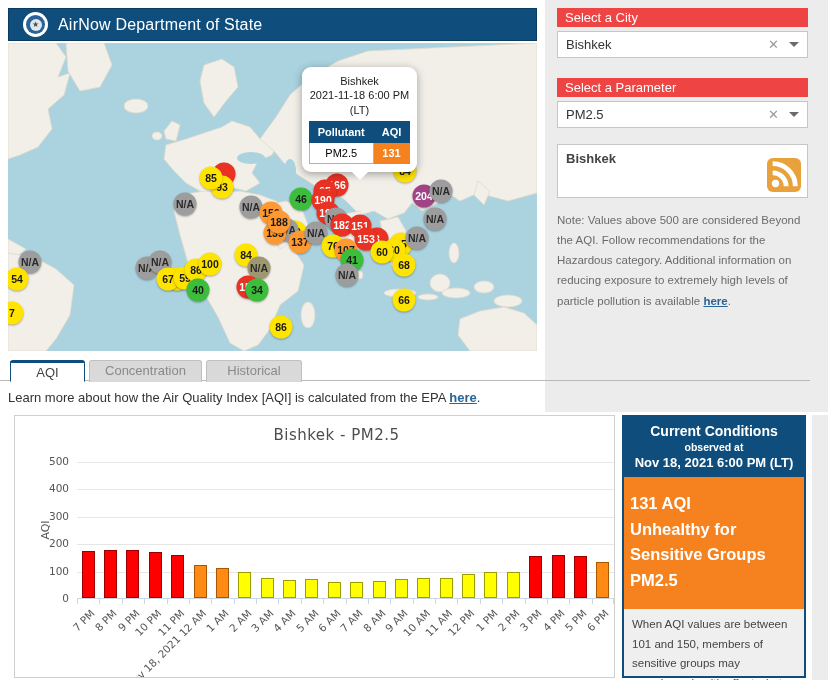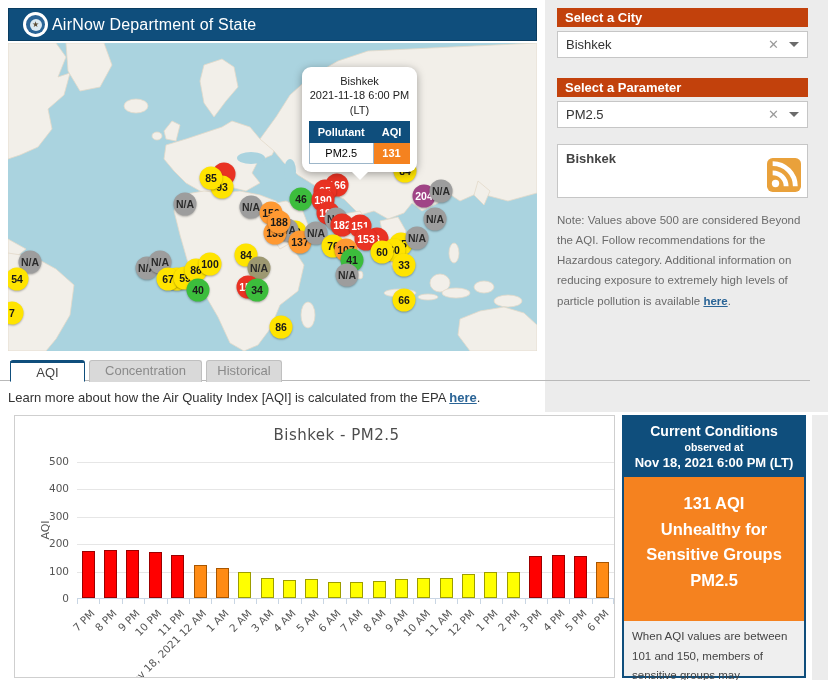--- a/index.html
+++ b/index.html
@@ -4,21 +4,21 @@
 <style>
   * { box-sizing: border-box; }
   body { margin:0; background:#fff; font-family:"Liberation Sans", sans-serif; }
   .page { position:relative; width:828px; height:680px; background:#fff; overflow:hidden; }
 
   
   .top { display:flex; position:relative; height:412px; }
   .left-col { width:545px; flex:0 0 545px; }
   .header-bar { margin:8px 0 0 8px; width:529px; height:33px; background:#0f4e7c; border:1px solid #0a3c60;
     display:flex; align-items:center; padding-left:14px; }
-  .header-bar .title { color:#fff; font-size:16px; letter-spacing:.2px; margin-left:4px; }
+  .header-bar .title { color:#fff; font-size:16px; letter-spacing:.2px; margin-left:10px; }
   .seal { width:25px; height:25px; border-radius:50%; background:#fff; display:flex; align-items:center; justify-content:center; }
   .seal .inner { width:19px; height:19px; border-radius:50%; background:#2a6496; display:flex; align-items:center; justify-content:center; }
   .seal .core { width:12px; height:12px; border-radius:50%; background:#dce9f2; font-size:8px; line-height:12px; text-align:center; color:#5b4a32; }
 
   
   .map { position:relative; margin:2px 0 0 8px; width:529px; height:308px; background:#aad3df; overflow:hidden; }
   .map svg.world { position:absolute; left:0; top:0; }
   .marker { position:absolute; width:23px; height:23px; border-radius:50%; transform:translate(-50%,-50%);
     font-size:10.5px; font-weight:bold; color:#1a1a1a; text-align:center; line-height:23px;
     box-shadow:0 1px 2px rgba(0,0,0,.3); }
@@ -38,28 +38,28 @@
   .popup table { margin:4px auto 0; border-collapse:collapse; }
   .popup th { background:#0f4e7c; color:#fff; font-size:11px; padding:4px 8px; border:1px solid #0f4e7c; }
   .popup td { font-size:11px; text-align:center; padding:4px 6px; border:1px solid #9db6c9; }
   .popup td.aqi-val { background:#f5821f; color:#fff; font-weight:bold; border-color:#f5821f; }
 
   
   .tabs-row { display:flex; margin:9px 0 0 10px; position:relative; z-index:2; }
   .tab { height:22px; line-height:20px; text-align:center; font-size:13px; border-radius:3px 3px 0 0; margin-right:4px; }
   .tab.active { width:75px; background:#fff; color:#444; border:1px solid #0f4e7c; border-top-width:3px; border-bottom:1px solid #fff; }
   .tab.inactive { background:#d9d9d9; color:#8a8a8a; border:1px solid #c0c0c0; border-bottom:none; }
-  .tab.t2 { width:113px; } .tab.t3 { width:76px; }
+  .tab.t2 { width:113px; } .tab.t3 { width:96px; }
   .tabs-divider { position:absolute; left:0; top:380px; width:810px; height:1px; background:#b9b9b9; z-index:1; }
   .learn-more { margin:8px 0 0 8px; font-size:13px; color:#333; }
   .learn-more a, .note a { color:#2a6496; font-weight:bold; text-decoration:underline; cursor:pointer; }
 
   
   .sidebar { flex:1; background:#ececec; padding:8px 20px 0 12px; height:412px; }
-  .panel-head { background:#c2410c; color:#fff; font-weight:bold; font-size:13px; padding:4px 8px; height:19px; line-height:12px; }
+  .panel-head { background:#ef4444; color:#fff; font-weight:normal; font-size:13px; padding:4px 8px; height:19px; line-height:12px; }
   .select-box { background:#fff; border:1px solid #c6c6c6; height:27px; margin-top:4px;
     display:flex; align-items:center; padding:0 8px; font-size:13px; color:#333; }
   .select-box .val { flex:1; }
   .select-box .x { color:#9a9a9a; font-size:13px; margin-right:10px; cursor:pointer; }
   .select-box .caret { width:0; height:0; border-left:5px solid transparent; border-right:5px solid transparent;
     border-top:5px solid #6b6b6b; cursor:pointer; }
   .gap { height:20px; }
   .feed-box { background:#fff; border:1px solid #c6c6c6; margin-top:16px; height:54px; position:relative;
     padding:6px 8px; font-size:13px; font-weight:bold; color:#444; }
   .rss { position:absolute; right:6px; bottom:5px; width:34px; height:34px; cursor:pointer; }
@@ -84,22 +84,22 @@
   .chart-ylabel { position:absolute; left:30px; top:114px; transform:translate(-50%,-50%) rotate(-90deg);
     font-size:11px; color:#555; }
 
   
   .cc { width:184px; margin-left:7px; border:2px solid #0f4e7c; background:#efefef; height:263px;
     display:flex; flex-direction:column; }
   .cc-head { background:#0f4e7c; color:#fff; text-align:center; padding:6px 4px 7px; }
   .cc-head .l1 { font-size:14px; font-weight:bold; }
   .cc-head .l2 { font-size:10.5px; font-weight:bold; margin-top:2px; }
   .cc-head .l3 { font-size:13px; font-weight:bold; margin-top:2px; }
-  .cc-aqi { background:#f5821f; color:#fff; text-align:center; font-weight:bold; font-size:16.5px;
-    line-height:1.55; padding:14px 6px 28px; }
+  .cc-aqi { background:#f5821f; color:#fff; text-align:left; font-weight:bold; font-size:16.5px;
+    line-height:1.55; padding:14px 6px 16px; }
   .cc-health { padding:6px 8px; flex:1; }
   .cc-health .h-title { text-align:center; font-weight:bold; font-size:12px; color:#333; margin-bottom:4px; }
   .cc-health .h-text { font-size:11.5px; color:#444; line-height:1.7; }
   .cc-foot { height:9px; background:#0f4e7c; }
   .right-gutter { flex:1; background:#ececec; height:268px; margin-left:6px; }
 </style>
 </head>
 <body>
 
 <div class="page">
@@ -191,21 +191,21 @@
             <div class="marker mk-red" style="left: 369px; top: 196px;">3</div>
             <div class="marker mk-red" style="left: 358px; top: 196px;">153</div>
             <div class="marker mk-yellow" style="left: 325px; top: 203px;">76</div>
             <div class="marker mk-orange" style="left: 338px; top: 207px;">107</div>
             <div class="marker mk-green" style="left: 344px; top: 217px;">41</div>
             <div class="marker mk-gray" style="left: 339px; top: 232px;">N/A</div>
             <div class="marker mk-yellow" style="left: 393px; top: 201px;">85</div>
             <div class="marker mk-gray" style="left: 409px; top: 195px;">N/A</div>
             <div class="marker mk-yellow" style="left: 386px; top: 207px;">60</div>
             <div class="marker mk-yellow" style="left: 374px; top: 209px;">60</div>
-            <div class="marker mk-yellow" style="left: 396px; top: 222px;">33</div>
+            <div class="marker mk-yellow" style="left: 396px; top: 222px;">68</div>
             <div class="marker mk-yellow" style="left: 396px; top: 257px;">66</div>
             <div class="marker mk-gray" style="left: 427px; top: 176px;">N/A</div>
             <div class="marker mk-yellow" style="left: 397px; top: 128px;">84</div>
             <div class="marker mk-purple" style="left: 416px; top: 153px;">204</div>
             <div class="marker mk-gray" style="left: 433px; top: 148px;">N/A</div>
             <div class="marker mk-yellow" style="left: 273px; top: 284px;">86</div>
           </div>
 
         <div class="popup">
           <div class="p-city">Bishkek</div>

